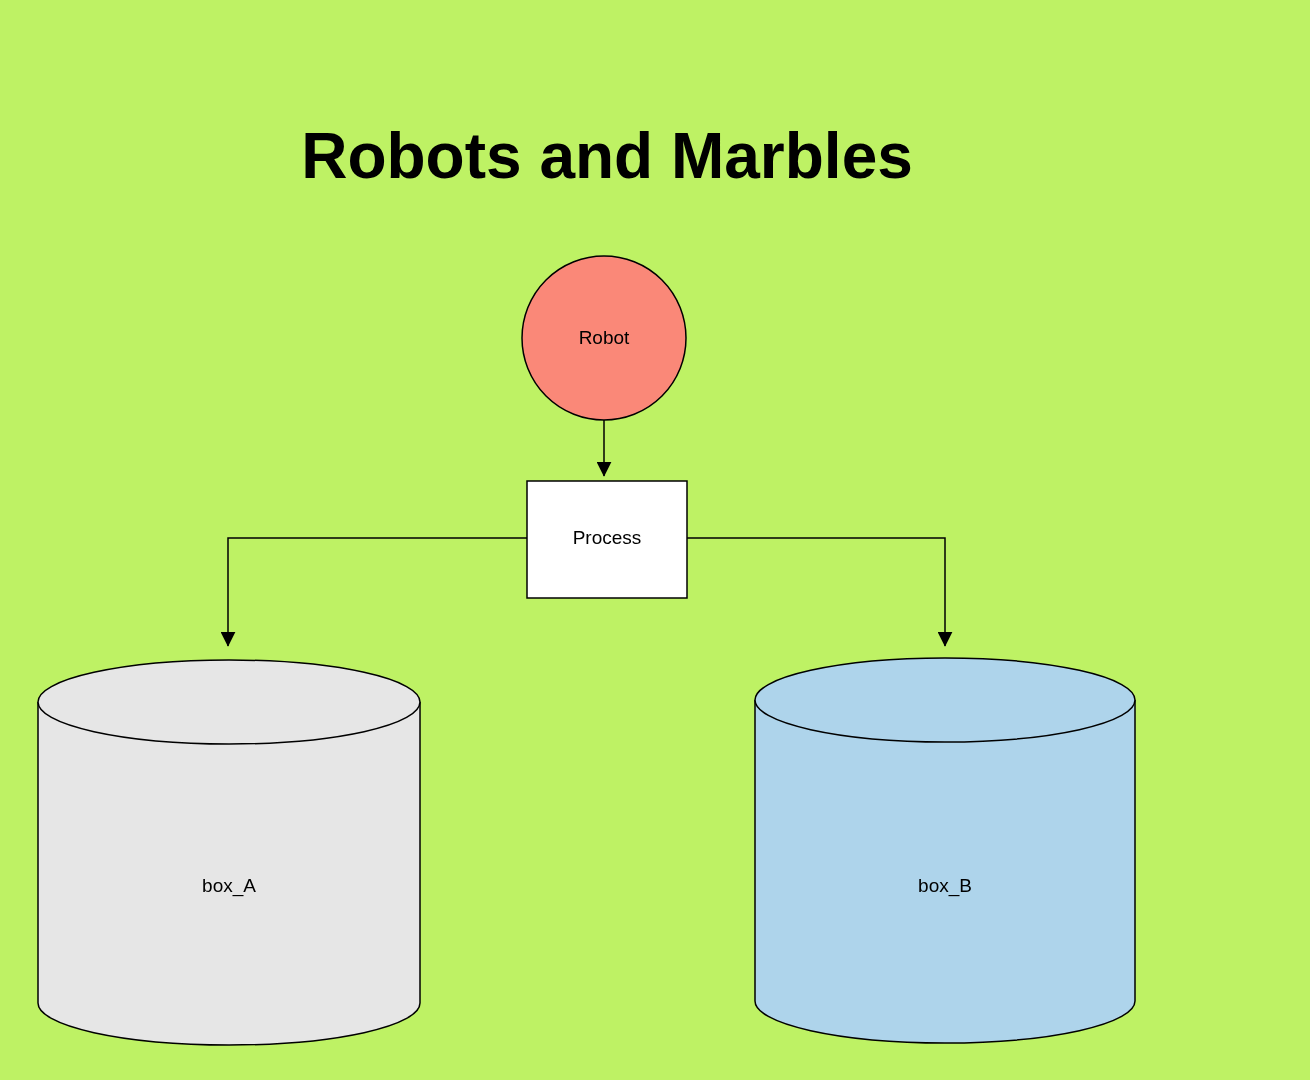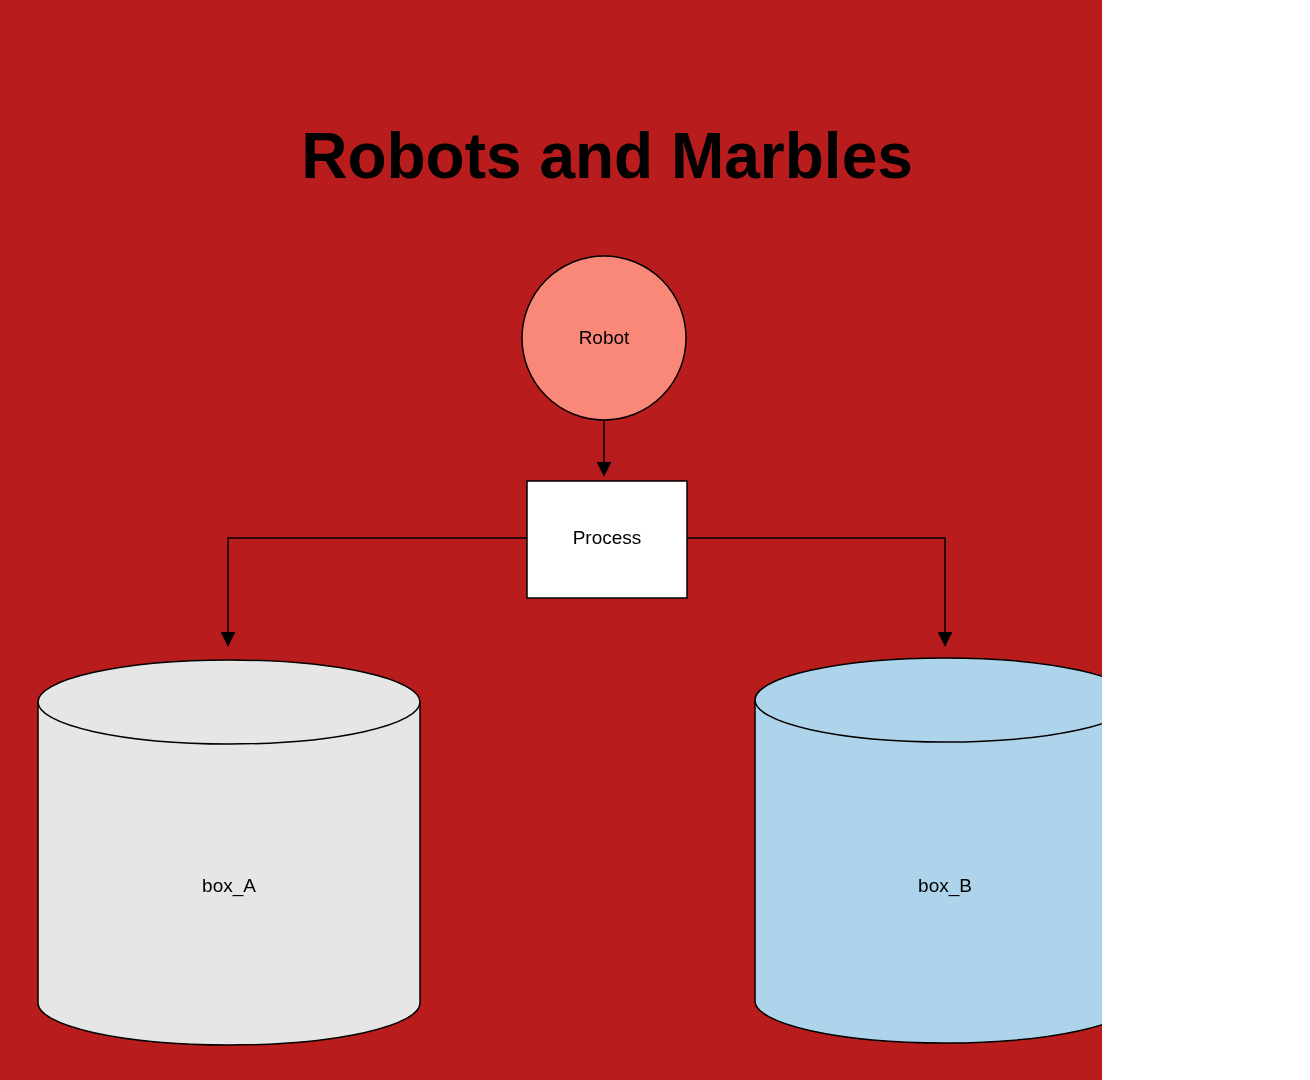--- a/index.html
+++ b/index.html
@@ -2,23 +2,23 @@
 <html><head>
 <meta charset="utf-8">
 <style>
   html, body {
     margin: 0;
     padding: 0;
     background: #ffffff;
   }
   .canvas {
     position: relative;
-    width: 1102px;
+    width: 1310px;
     height: 1080px;
-    background: #b91c1c;
+    background: #bef264;
     overflow: hidden;
     font-family: "Liberation Sans", sans-serif;
   }
   svg { display: block; }
   .title {
     font-family: "Liberation Sans", sans-serif;
     font-size: 64px;
     font-weight: bold;
     fill: #000000;
     text-anchor: middle;

